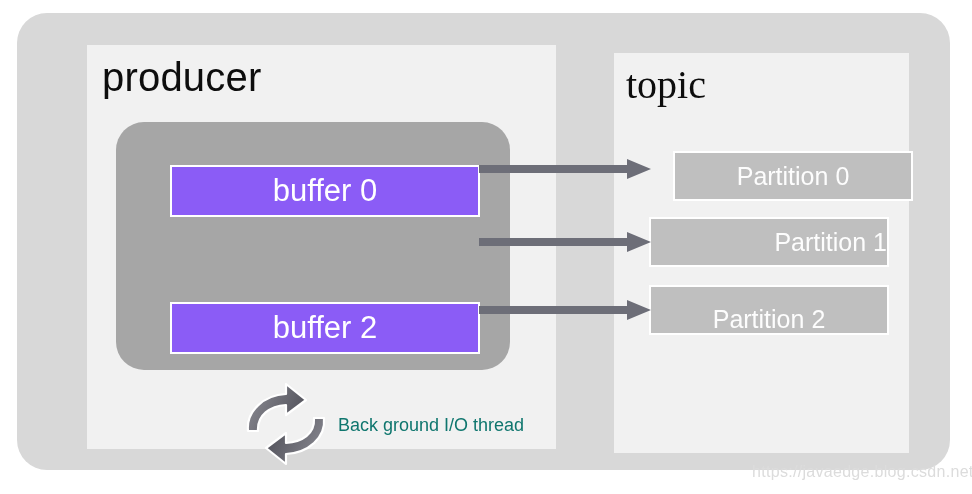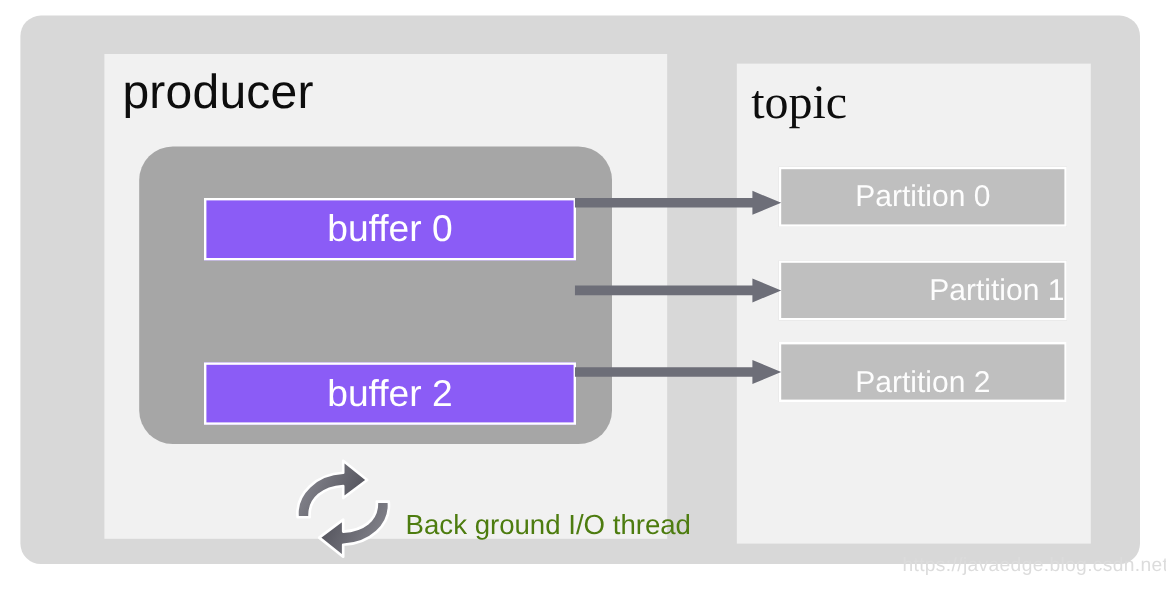--- a/index.html
+++ b/index.html
@@ -17,21 +17,21 @@
     font-family: "Liberation Sans", "DejaVu Sans", sans-serif;
   }
   
   .outer-shell {
     position: absolute;
     left: 17px;
     top: 13px;
     width: 933px;
     height: 457px;
     background: #d8d8d8;
-    border-radius: 17px;
+    border-radius: 30px;
   }
   
   .producer-panel {
     position: absolute;
     left: 70px;
     top: 32px;
     width: 469px;
     height: 404px;
     background: #f1f1f1;
   }
@@ -89,25 +89,24 @@
     position: absolute;
     left: 0px;
     top: 0px;
     width: 92px;
     height: 86px;
   }
   .io-label {
     position: absolute;
     left: 98px;
     top: 30px;
-    font-size: 23px;
+    font-size: 18px;
     line-height: 28px;
-    color: #4d7c0f;
-    white-space: nowrap;
-    margin-top: 12px;
+    color: #0f766e;
+    white-space: nowrap;
   }
   
   .topic-panel {
     position: absolute;
     left: 597px;
     top: 40px;
     width: 295px;
     height: 400px;
     background: #f1f1f1;
   }
@@ -127,21 +126,21 @@
     left: 35px;
     width: 240px;
     height: 50px;
     background: #bfbfbf;
     border: 2px solid #ffffff;
     box-sizing: border-box;
     display: flex;
     align-items: center;
     justify-content: center;
   }
-  .partition-box.row0 { top: 86px; }
+  .partition-box.row0 { top: 98px; margin-left: 24px; }
   .partition-box.row1 { top: 164px; justify-content: flex-end; }
   .partition-box.row2 { top: 232px; align-items: flex-end; }
   .partition-label {
     font-size: 25px;
     line-height: 28px;
     color: #fdfdfd;
     white-space: nowrap;
   }
   
   .arrow {

